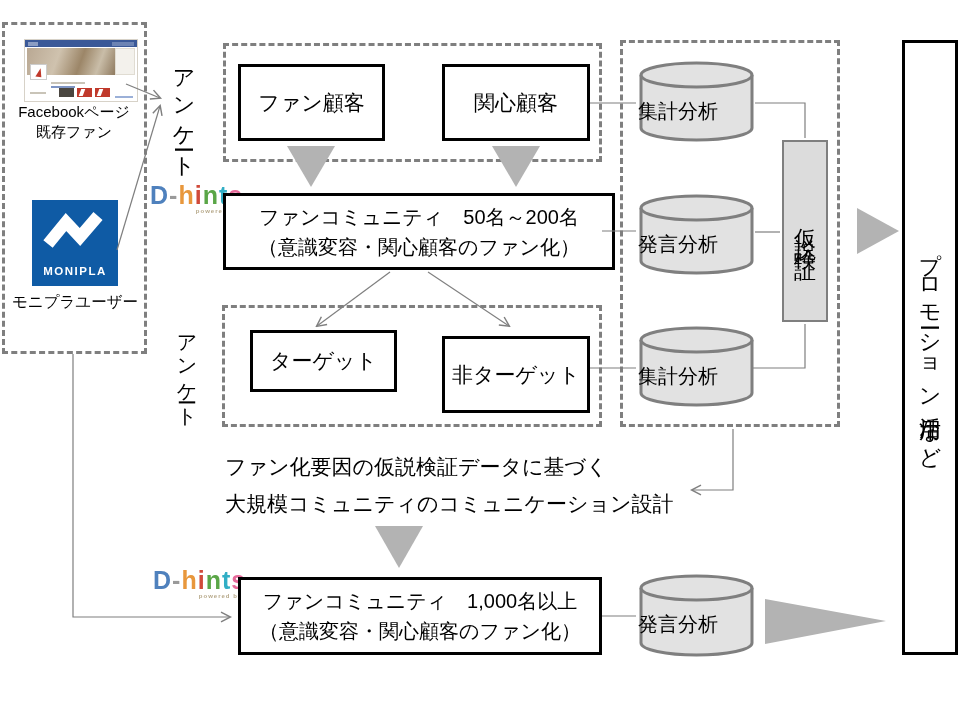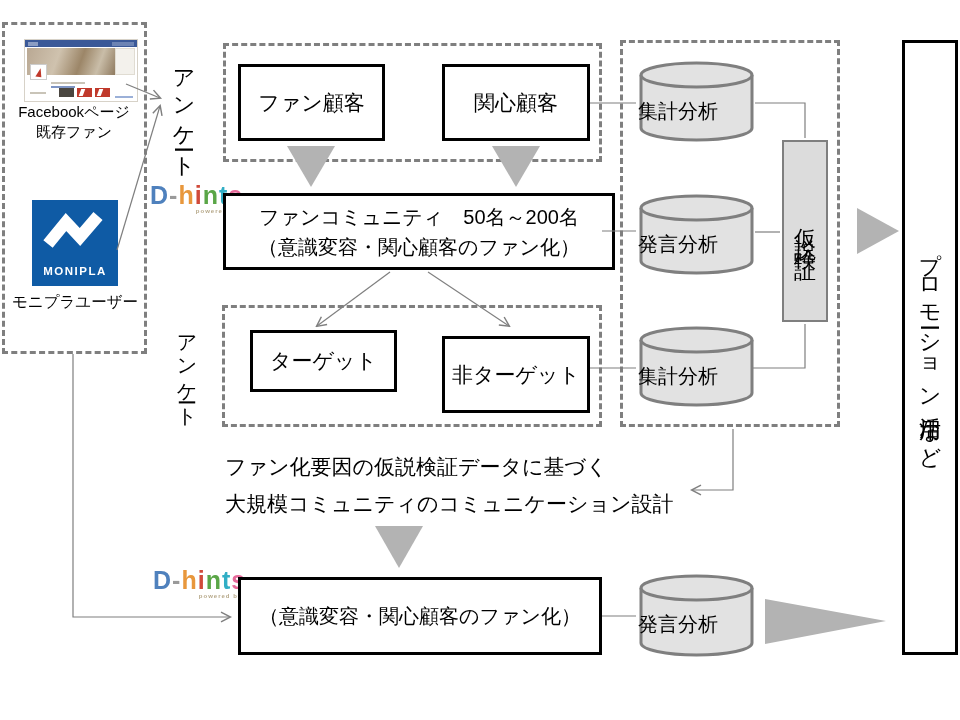--- a/index.html
+++ b/index.html
@@ -164,20 +164,21 @@
     <div>ファン化要因の仮説検証データに基づく</div>
     <div>大規模コミュニティのコミュニケーション設計</div>
   </div>
 
   <div class="abs dhints" style="left:153px;top:568px;">
     <span style="color:#4f81bd">D</span><span style="color:#9a9a9a">-</span><span style="color:#e8973c">h</span><span style="color:#d04a3a">i</span><span style="color:#5aa647">n</span><span style="color:#31aec5">t</span><span style="color:#e66a9a">s</span>
     <span class="dhints-sub">powered by</span>
   </div>
 
   <div class="abs solidbox lbl-20" style="left:238px;top:577px;width:364px;height:78px;border-width:3.5px;">
+    <div>ファンコミュニティ　1,000名以上</div>
     <div>（意識変容・関心顧客のファン化）</div>
   </div>
 
   <div class="abs cyl" style="left:638px;top:573px;height:87px;">
     <svg width="117" height="87" viewBox="0 0 117 87">
       <path d="M3,15 L3,70 A55.5,12 0 0 0 114,70 L114,15" style="fill:var(--cyl-fill);stroke:var(--line-gray);" stroke-width="3"></path>
       <ellipse cx="58.5" cy="15" rx="55.5" ry="12" style="fill:var(--cyl-fill);stroke:var(--line-gray);" stroke-width="3"></ellipse>
     </svg>
     <div class="cyl-label">発言分析</div>
   </div>

